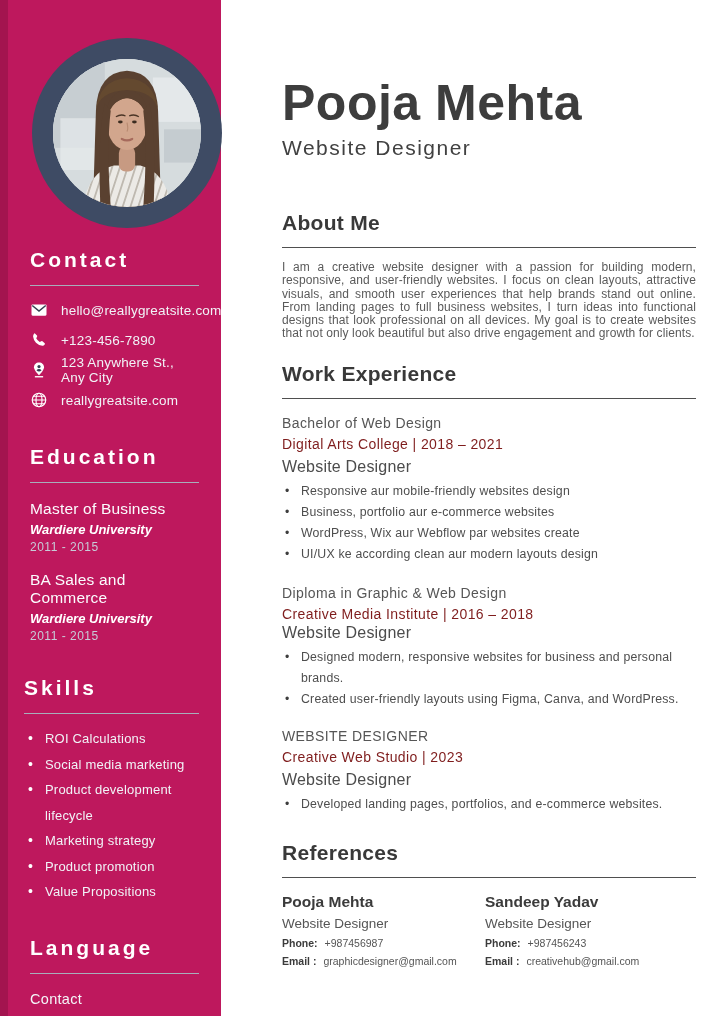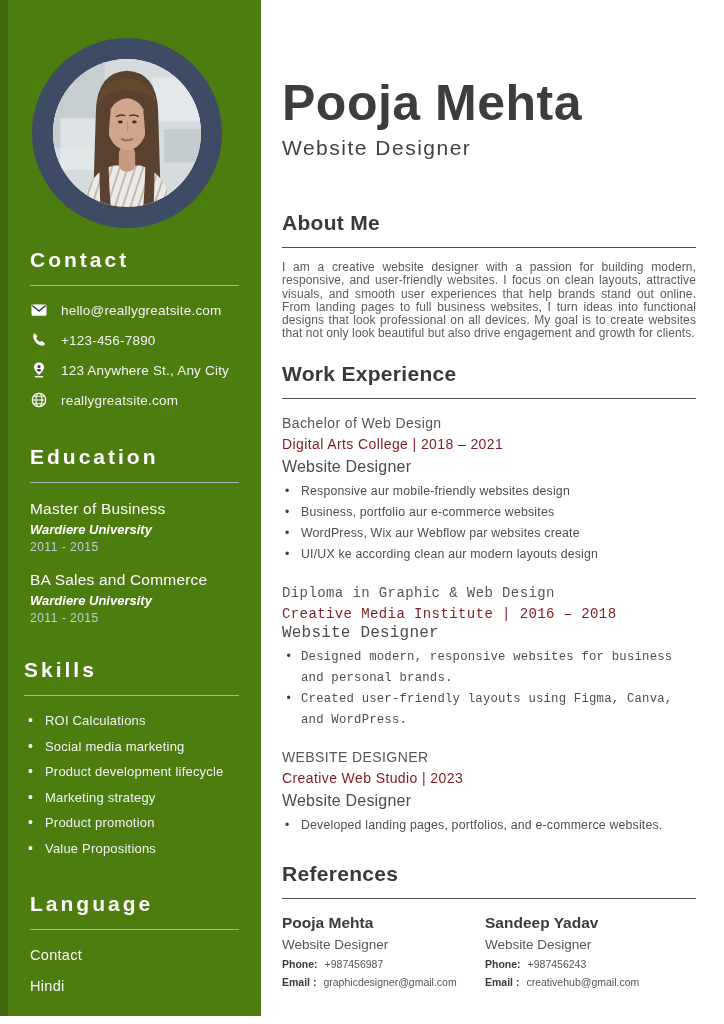--- a/index.html
+++ b/index.html
@@ -10,22 +10,22 @@
     position: relative;
     width: 724px; height: 1024px;
     margin: 0 auto;
     background: #ffffff;
     overflow: hidden;
   }
 
   
   .sidebar {
     position: absolute; left: 0; top: 0; bottom: 8px;
-    width: 261px;
-    background: #4d7c0f;
+    width: 221px;
+    background: #be185d;
     color: #ffffff;
   }
   .sidebar-edge {
     position: absolute; left: 0; top: 0; bottom: 0; width: 8px;
     background: rgba(0,0,0,0.14);
   }
   .photo-area { position: relative; height: 248px; }
   .photo-ring {
     position: absolute; left: 32px; top: 38px;
     width: 190px; height: 190px; border-radius: 50%;
@@ -116,21 +116,21 @@
   .exp-role   { font-size: 16px; color: #4c4c4c; margin-top: 6px; letter-spacing: 0.2px; }
   .exp-bullets { list-style: none; margin-top: 5px; }
   .exp-bullets li {
     position: relative; padding-left: 19px;
     font-size: 12.3px; color: #4e4e4e; line-height: 21px;
     letter-spacing: 0.2px;
   }
   .exp-bullets li::before {
     content: "•"; position: absolute; left: 3px; top: 0; color: #3d3d3d;
   }
-  .exp-entry-2 { margin-top: 20px; font-family: Liberation Mono, monospace; }
+  .exp-entry-2 { margin-top: 20px; }
   .exp-entry-2 .exp-role { margin-top: 2px; }
   .exp-entry-3 { margin-top: 18px; }
 
   .references-section { margin-top: 26px; }
   .ref-columns { display: flex; margin-top: 15px; }
   .ref-col { width: 203px; }
   .ref-col + .ref-col { margin-left: 0; }
   .ref-name  { font-size: 15.5px; font-weight: bold; color: #3b3b3b; }
   .ref-title { font-size: 13.5px; color: #555555; margin-top: 5px; }
   .ref-row   { margin-top: 6px; font-size: 10.5px; color: #555555; }

